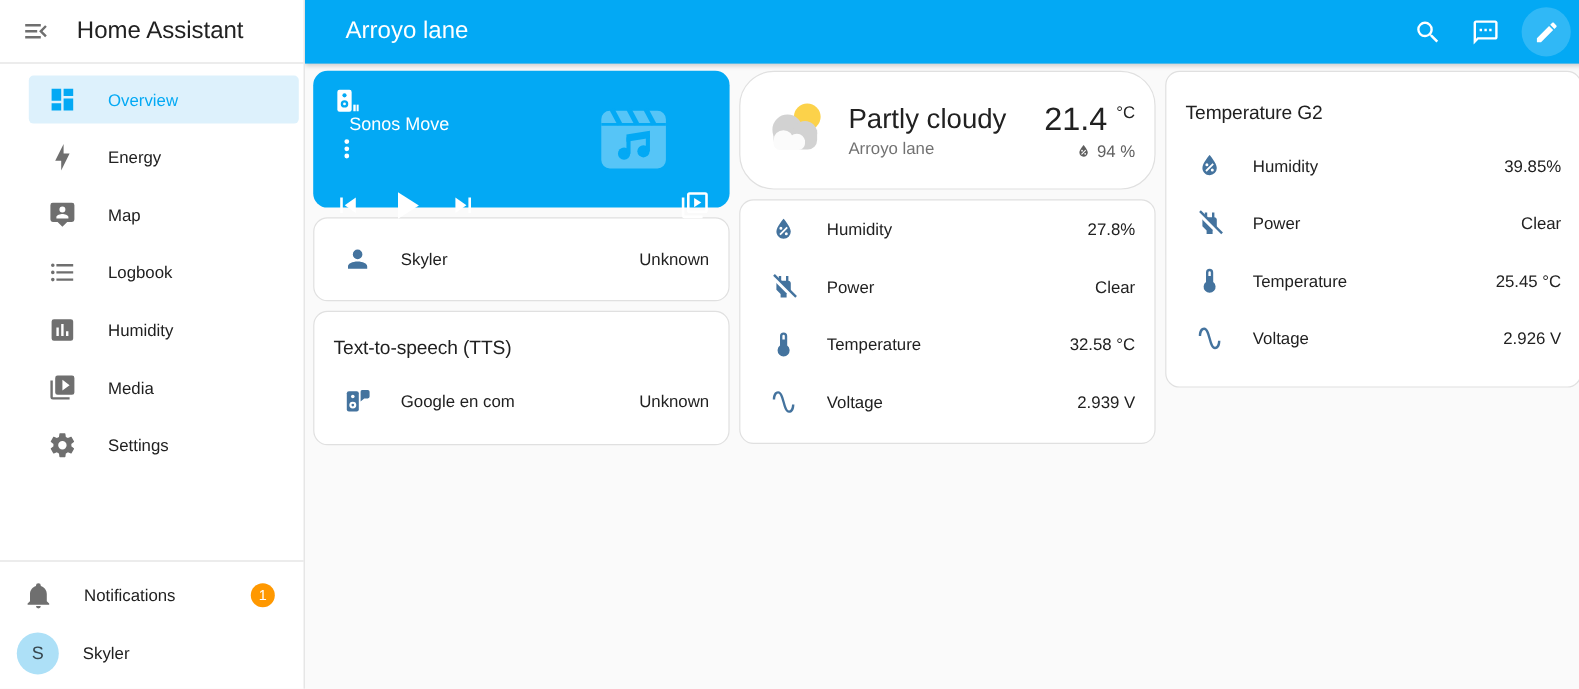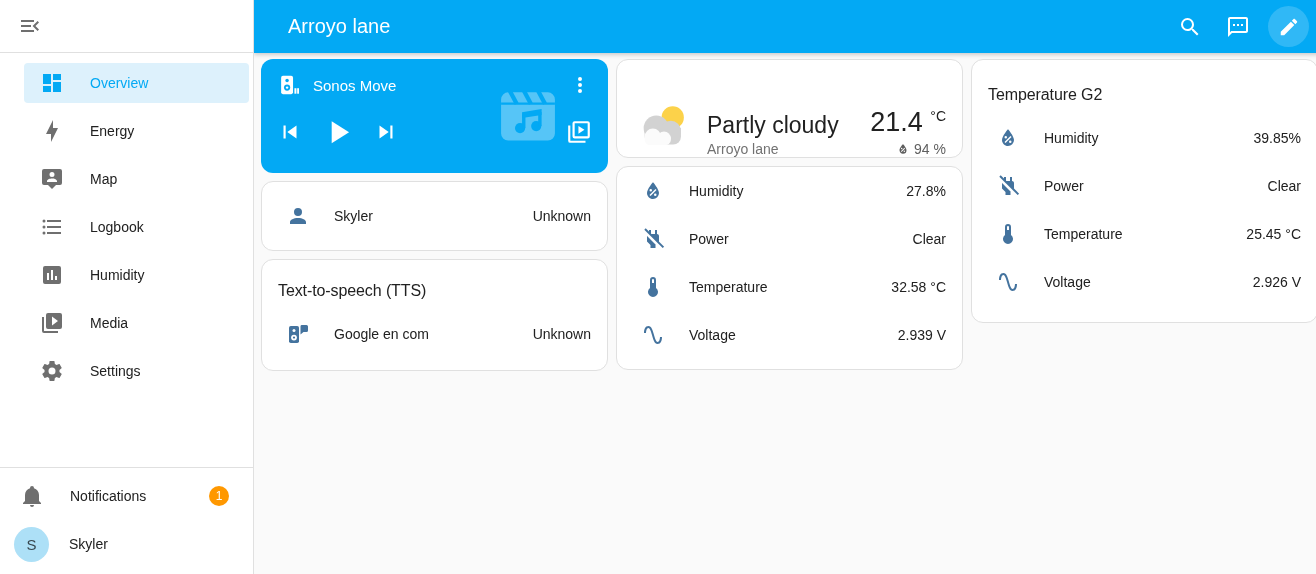--- a/index.html
+++ b/index.html
@@ -45,56 +45,57 @@
   .card-title{font-size:16px;font-weight:400;color:var(--text-primary);padding:22px 16px 10px 16px;letter-spacing:-.1px;}
   .row{display:flex;align-items:center;height:48px;padding:0 16px;cursor:pointer;}
   .row .row-iconbox{width:40px;display:flex;justify-content:center;}
   .row .row-iconbox svg{width:24px;height:24px;color:var(--state-icon);}
   .row .row-name{font-size:14px;margin-left:16px;color:var(--text-primary);}
   .row .row-value{margin-left:auto;font-size:14px;color:var(--text-primary);text-align:right;}
   .rows{padding-bottom:10px;}
 
   
   .media-card{background:var(--primary);border:none;height:114px;position:relative;color:#fff;padding:14px 16px 12px 16px;display:flex;flex-direction:column;cursor:pointer;}
-  .media-top{display:flex;align-items:center;}
+  .media-top{display:flex;align-items:flex-start;flex-direction:column;}
   .media-top svg.app-icon{width:22px;height:22px;}
   .media-name{font-size:15px;font-weight:500;margin-left:14px;flex:1;}
   .dots{width:24px;height:24px;color:#fff;cursor:pointer;}
   .media-controls{display:flex;align-items:center;margin-top:16px;}
   .mc{color:#fff;cursor:pointer;}
   .mc.small{width:26px;height:26px;}
   .mc.big{width:38px;height:38px;margin:0 16px;}
   .browse{margin-left:auto;width:26px;height:26px;color:#fff;cursor:pointer;}
   .watermark{position:absolute;right:46px;top:22px;width:68px;height:68px;}
 
   
   .person-card{height:70px;display:flex;align-items:center;cursor:pointer;}
   .person-card .row{flex:1;height:100%;}
   .tts-card{padding-bottom:12px;}
 
   
-  .weather-card{height:99px;display:flex;align-items:flex-end;padding:0 16px;cursor:pointer;}
+  .weather-card{height:99px;display:flex;align-items:center;padding:0 16px;cursor:pointer;border-radius:29px;}
   .weather-icon{width:62px;height:56px;}
   .weather-mid{margin-left:12px;}
   .weather-cond{font-size:23px;color:var(--text-primary);}
   .weather-loc{font-size:14px;color:var(--text-secondary);margin-top:2px;}
   .weather-right{margin-left:auto;text-align:right;}
   .weather-temp{font-size:27px;color:var(--text-primary);}
   .weather-temp .unit{font-size:14px;vertical-align:10px;}
   .weather-hum{font-size:14px;color:#5f5f5f;margin-top:3px;display:flex;align-items:center;justify-content:flex-end;gap:4px;}
   .weather-hum svg{width:14px;height:14px;color:#5f5f5f;}
 </style>
 </head>
 <body>
 
 <div class="sidebar">
   <div class="sidebar-header">
     <svg class="menu-toggle" viewBox="0 0 24 24">
         <path fill="currentColor" d="M21,15.61L19.59,17L14.58,12L19.59,7L21,8.39L17.44,12L21,15.61M3,6H16V8H3V6M3,13V11H13V13H3M3,18V16H16V18H3Z"></path>
       </svg>
+    <div class="sidebar-title">Home Assistant</div>
   </div>
 
   <div class="nav">
     <div class="nav-item active">
       <svg class="nav-icon" viewBox="0 0 24 24">
           <path fill="currentColor" d="M13,3V9H21V3H13M3,13H11V3H3V13M3,21H11V15H3V21M13,21H21V11H13V21Z"></path>
         </svg>
       <span class="nav-label">Overview</span>
     </div>
     <div class="nav-item">

